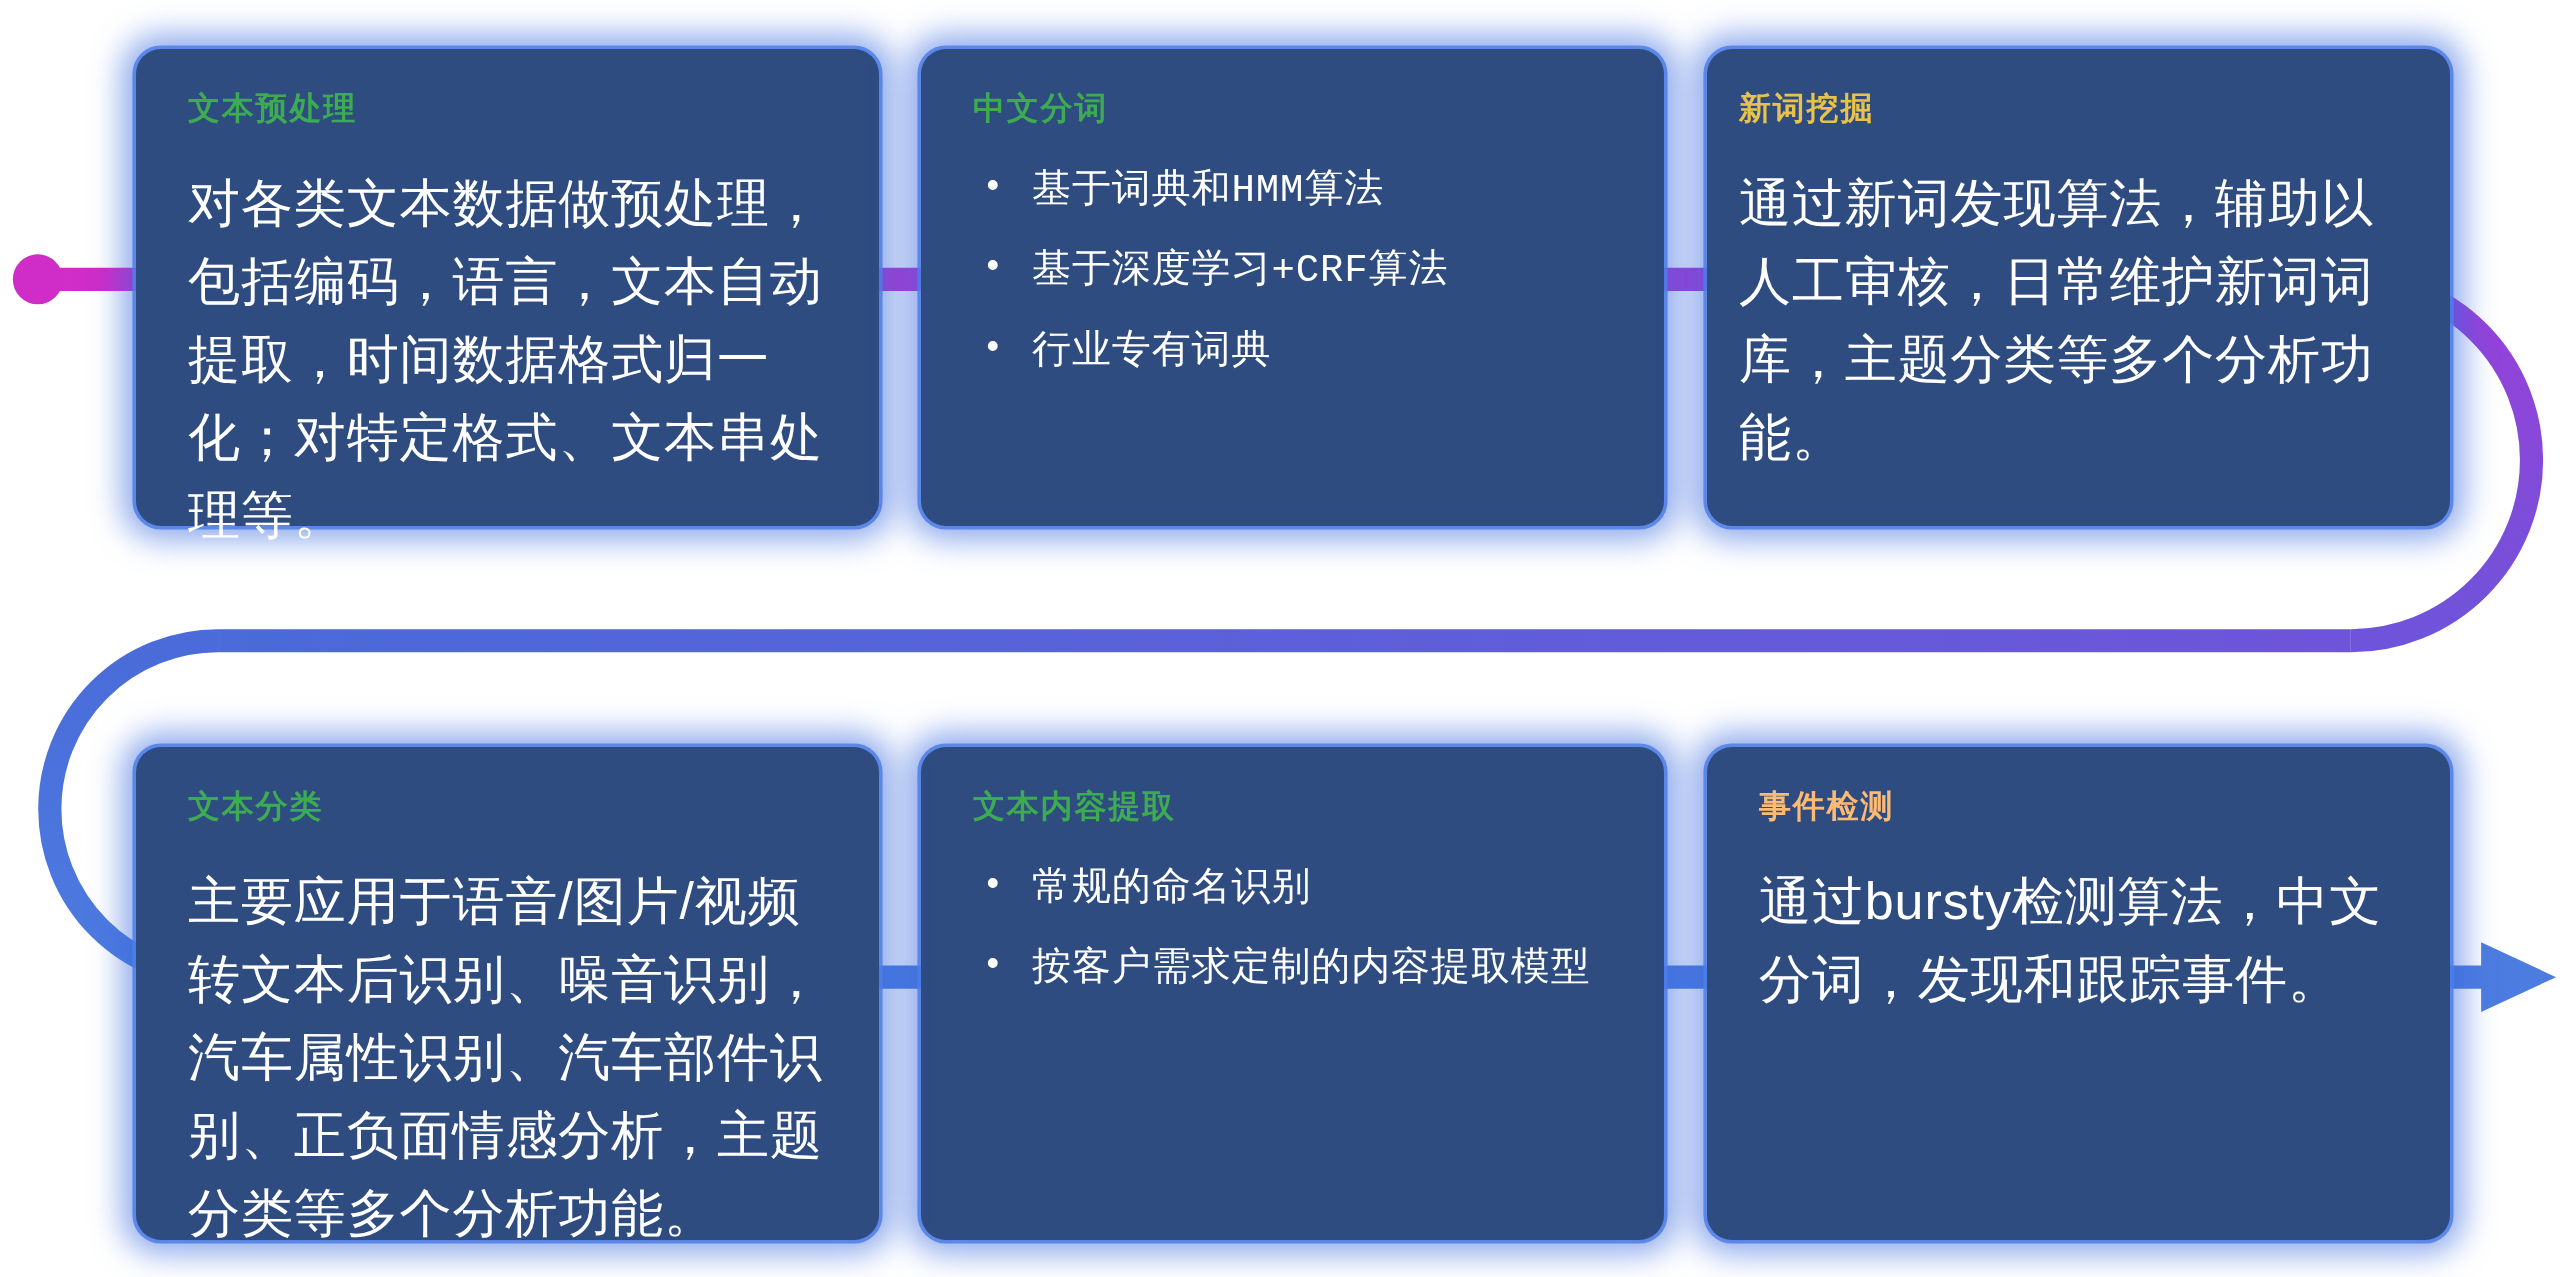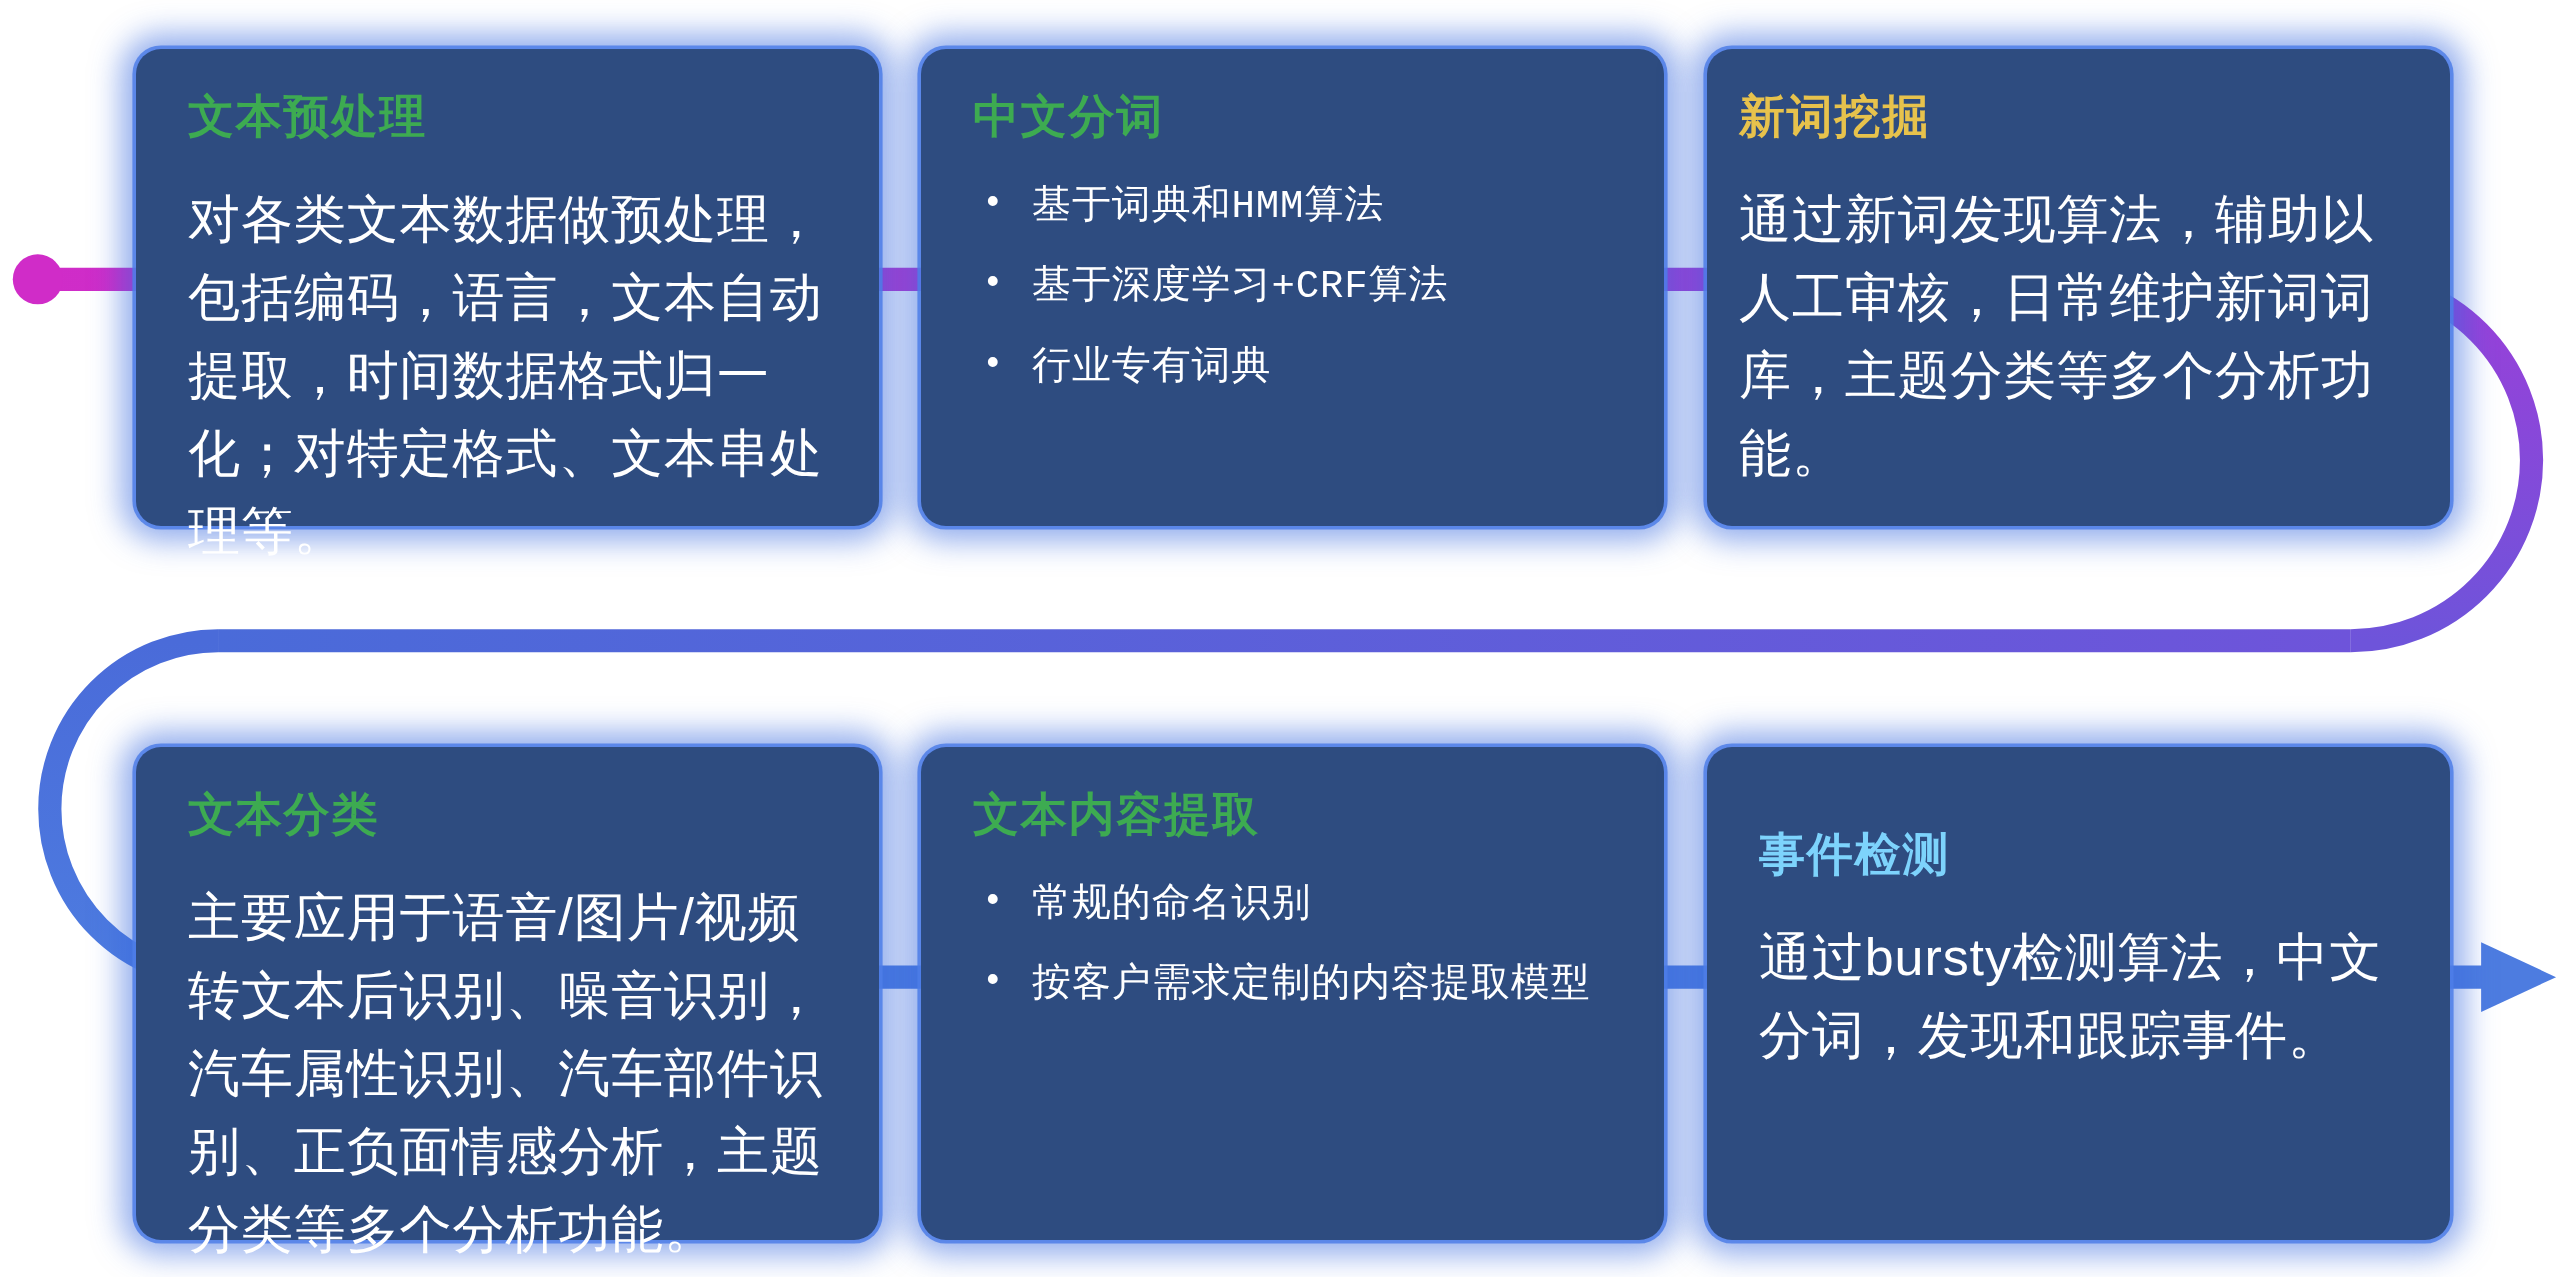--- a/index.html
+++ b/index.html
@@ -29,21 +29,21 @@
     box-sizing: border-box;
     border-radius: 25px;
     padding: 41px 52px;
     background: var(--card-bg, #2e4c80);
     box-shadow:
       0 0 0 3.6px var(--glow-ring, rgba(77,126,232,0.85)),
       0 0 30px 14.3px var(--glow-haze, rgba(56,106,222,0.55));
   }
   .card-title {
     margin: 0 0 37px 0;
-    font-size: 46px;
+    font-size: 32px;
     font-weight: 700;
     letter-spacing: 1.8px;
     line-height: 1.15;
   }
   .card-body {
     margin: 0;
     font-size: 52px;
     line-height: 1.5;
     letter-spacing: 0.9px;
     color: var(--body-text, #ffffff);
@@ -142,18 +142,18 @@
       </li>
     </ul>
   </section>
 
   <section class="card" style="left:136px;top:747px;width:743px;height:493px;">
     <h2 class="card-title" style="color: rgb(61, 171, 81);">文本分类</h2>
     <p class="card-body">主要应用于语音/图片/视频转文本后识别、噪音识别，汽车属性识别、汽车部件识别、正负面情感分析，主题分类等多个分析功能。</p>
   </section>
 
   <section class="card" style="left:1707px;top:747px;width:743px;height:493px;">
-    <h2 class="card-title" style="color: #7dd3fc; margin-top: 40px;">事件检测</h2>
+    <h2 class="card-title" style="color: #fdba74;">事件检测</h2>
     <p class="card-body">通过bursty检测算法，中文分词，发现和跟踪事件。</p>
   </section>
 
 </div>
 
 
 </body></html>

